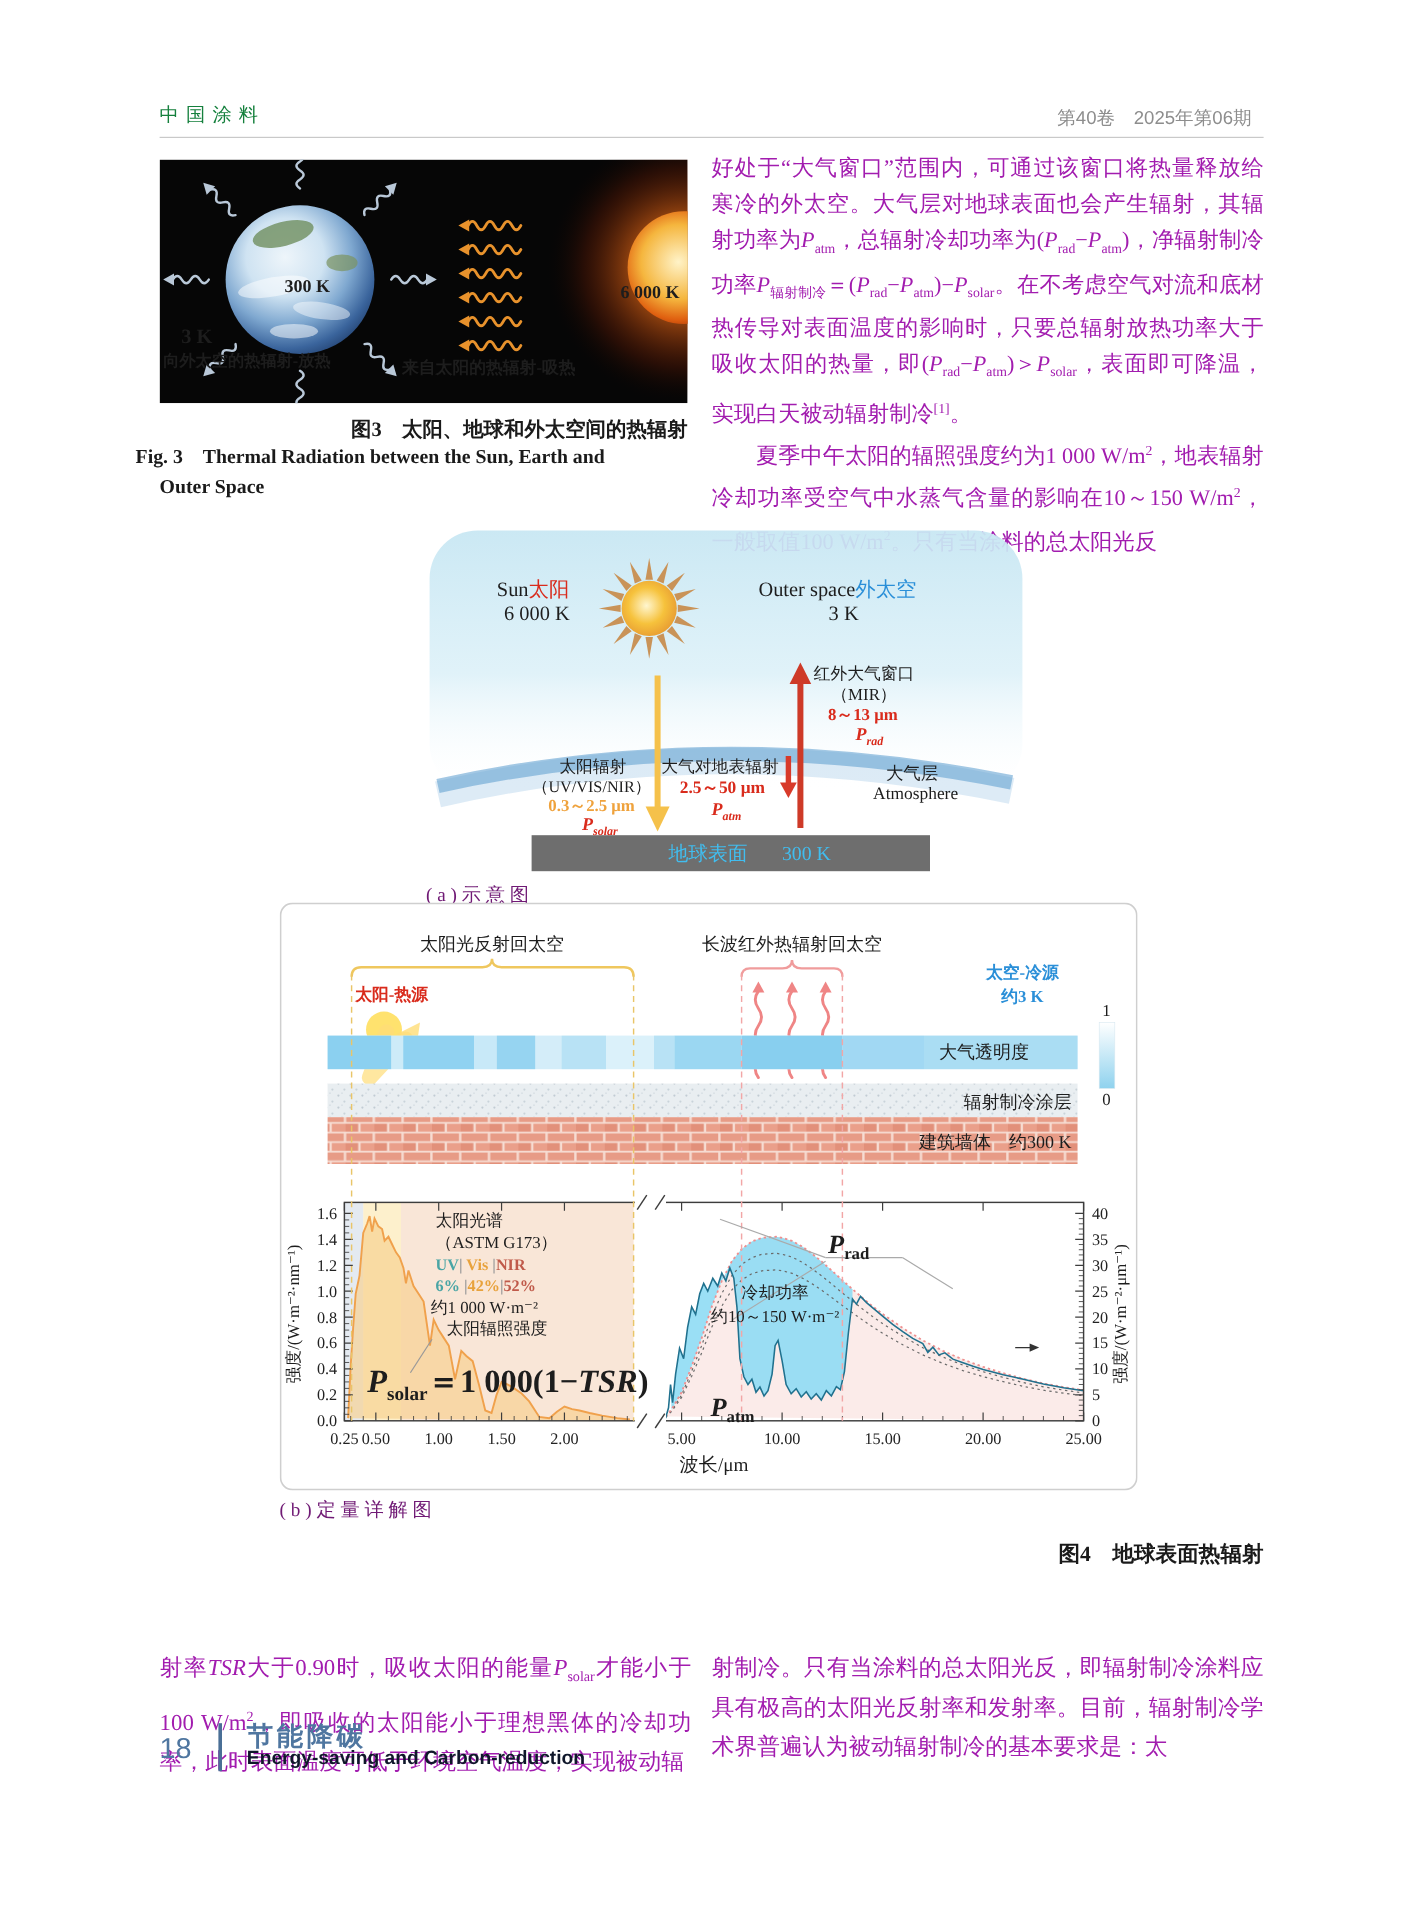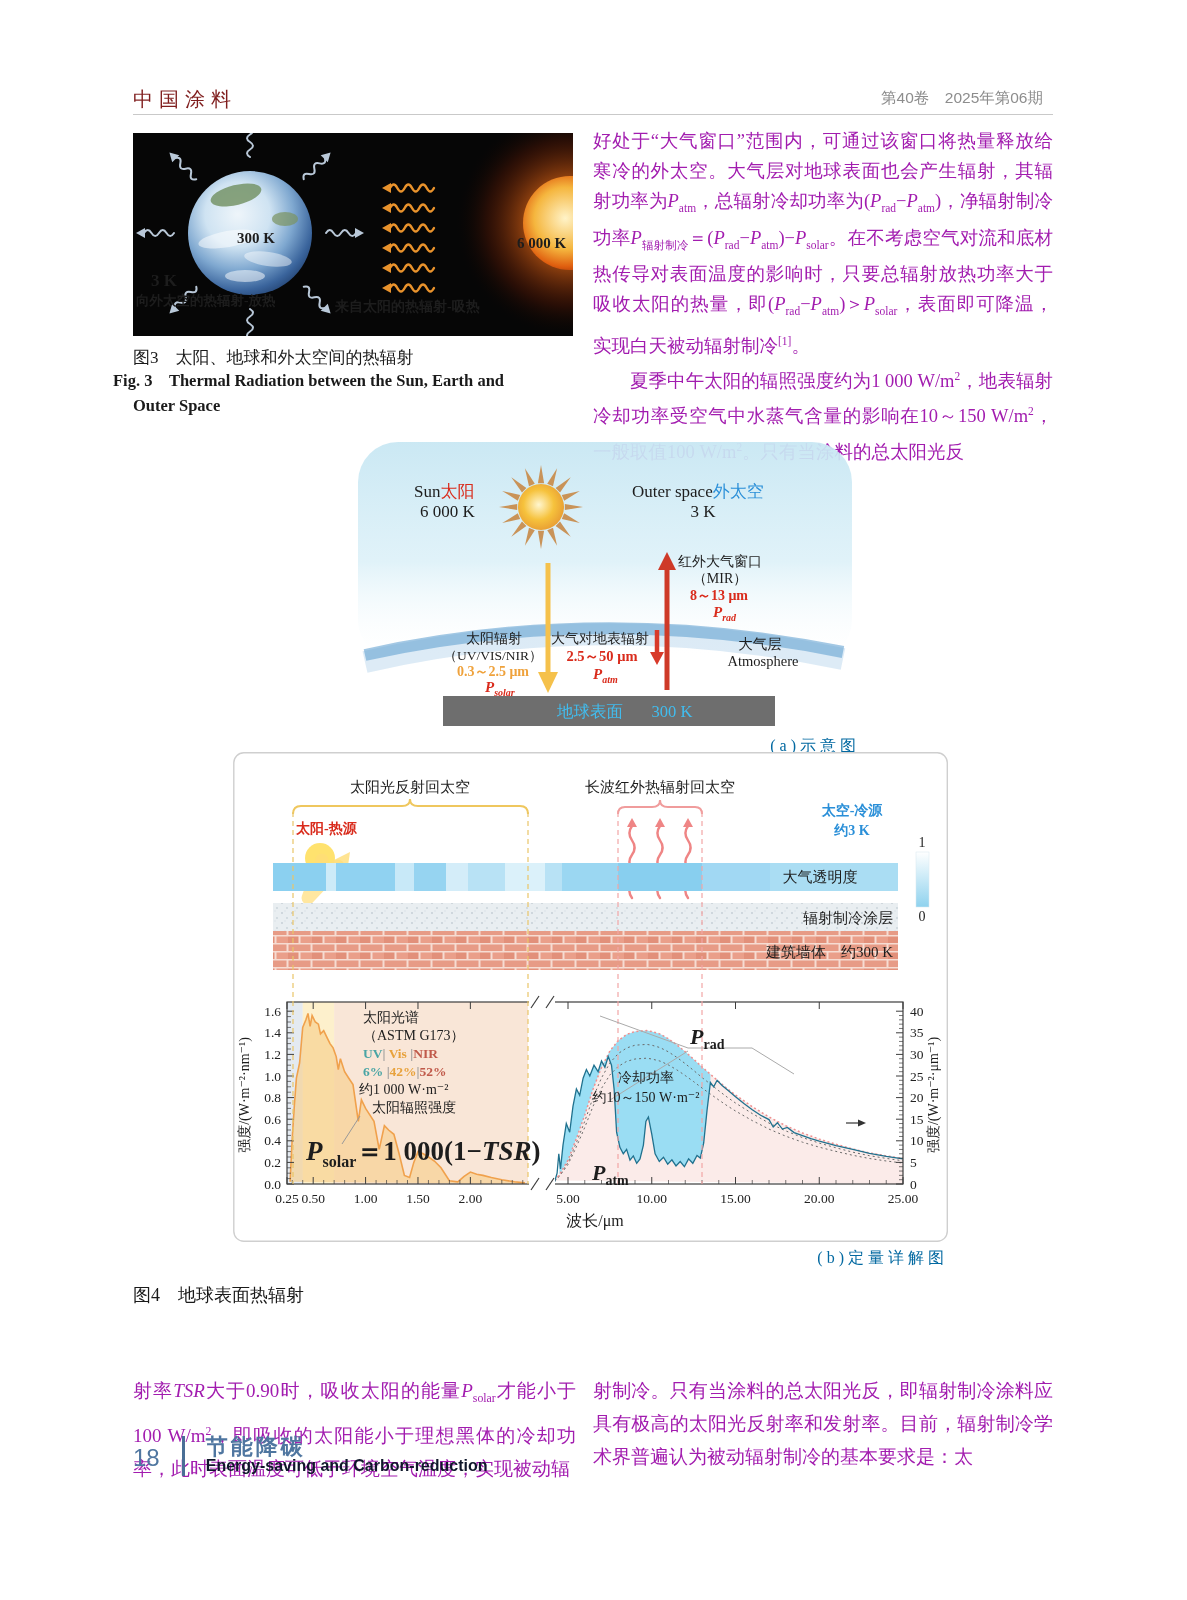--- a/index.html
+++ b/index.html
@@ -1,31 +1,31 @@
 <!DOCTYPE html>
 <html><head>
 <meta charset="utf-8">
 <style>
   html,body{margin:0;padding:0;background:#e8e8e8;}
   .page{position:relative;width:1187px;height:1600px;background:#ffffff;margin:0 auto;
         font-family:"Liberation Serif","DejaVu Serif",serif;color:#1a1a1a;overflow:hidden;}
   .abs{position:absolute;}
   
-  .hdr-left{left:133px;top:86px;font-size:20px;color:#7f1d1d;letter-spacing:6px;font-family:"Liberation Sans","DejaVu Sans",sans-serif;text-align:right;}
+  .hdr-left{left:133px;top:86px;font-size:16px;color:#15803d;letter-spacing:6px;font-family:"Liberation Sans","DejaVu Sans",sans-serif;text-align:right;}
   .hdr-right{right:144px;top:88px;font-size:15.5px;color:#8d8d8d;font-family:"Liberation Sans","DejaVu Sans",sans-serif;}
   .hdr-rule{left:133px;top:114px;width:920px;height:1px;background:#c9c9c9;}
   
   .pcol{position:absolute;text-align:justify;font-size:18.5px;line-height:30px;color:#a21caf;}
   .pcol p{margin:0;}
   .pcol .indent{text-indent:2em;}
   sub,sup{font-size:0.62em;}
   
-  .cap-cn{font-weight:normal;font-size:17px;text-align:left;}
+  .cap-cn{font-weight:bold;font-size:17px;text-align:right;}
   .cap-en{font-weight:bold;font-size:16.5px;text-align:left;font-family:"Liberation Serif",serif;}
-  .cap-green{color:#0369a1;font-size:16px;letter-spacing:4px;text-align:right;}
+  .cap-green{color:#701a75;font-size:16px;letter-spacing:4px;text-align:left;}
   
   .footer{left:133px;top:1436px;display:flex;font-family:"Liberation Sans","DejaVu Sans",sans-serif;gap:12px;}
   .footer .pno{font-size:24px;color:#4f76a0;margin-right:10px;margin-top:8px;}
   .footer .bar{width:3px;height:40px;background:#4a6f96;margin-right:9px;}
   .footer .cn{font-size:22px;font-weight:bold;color:#4f76a0;letter-spacing:3px;line-height:22px;}
   .footer .en{font-size:16px;font-weight:bold;color:#0f172a;line-height:16px;}
   
   svg text{font-family:"Liberation Serif","DejaVu Serif",serif;fill:#1d1d1d;}
   .tick{font-size:13.5px;fill:#222;}
   .red{fill:#d92b1c;}

